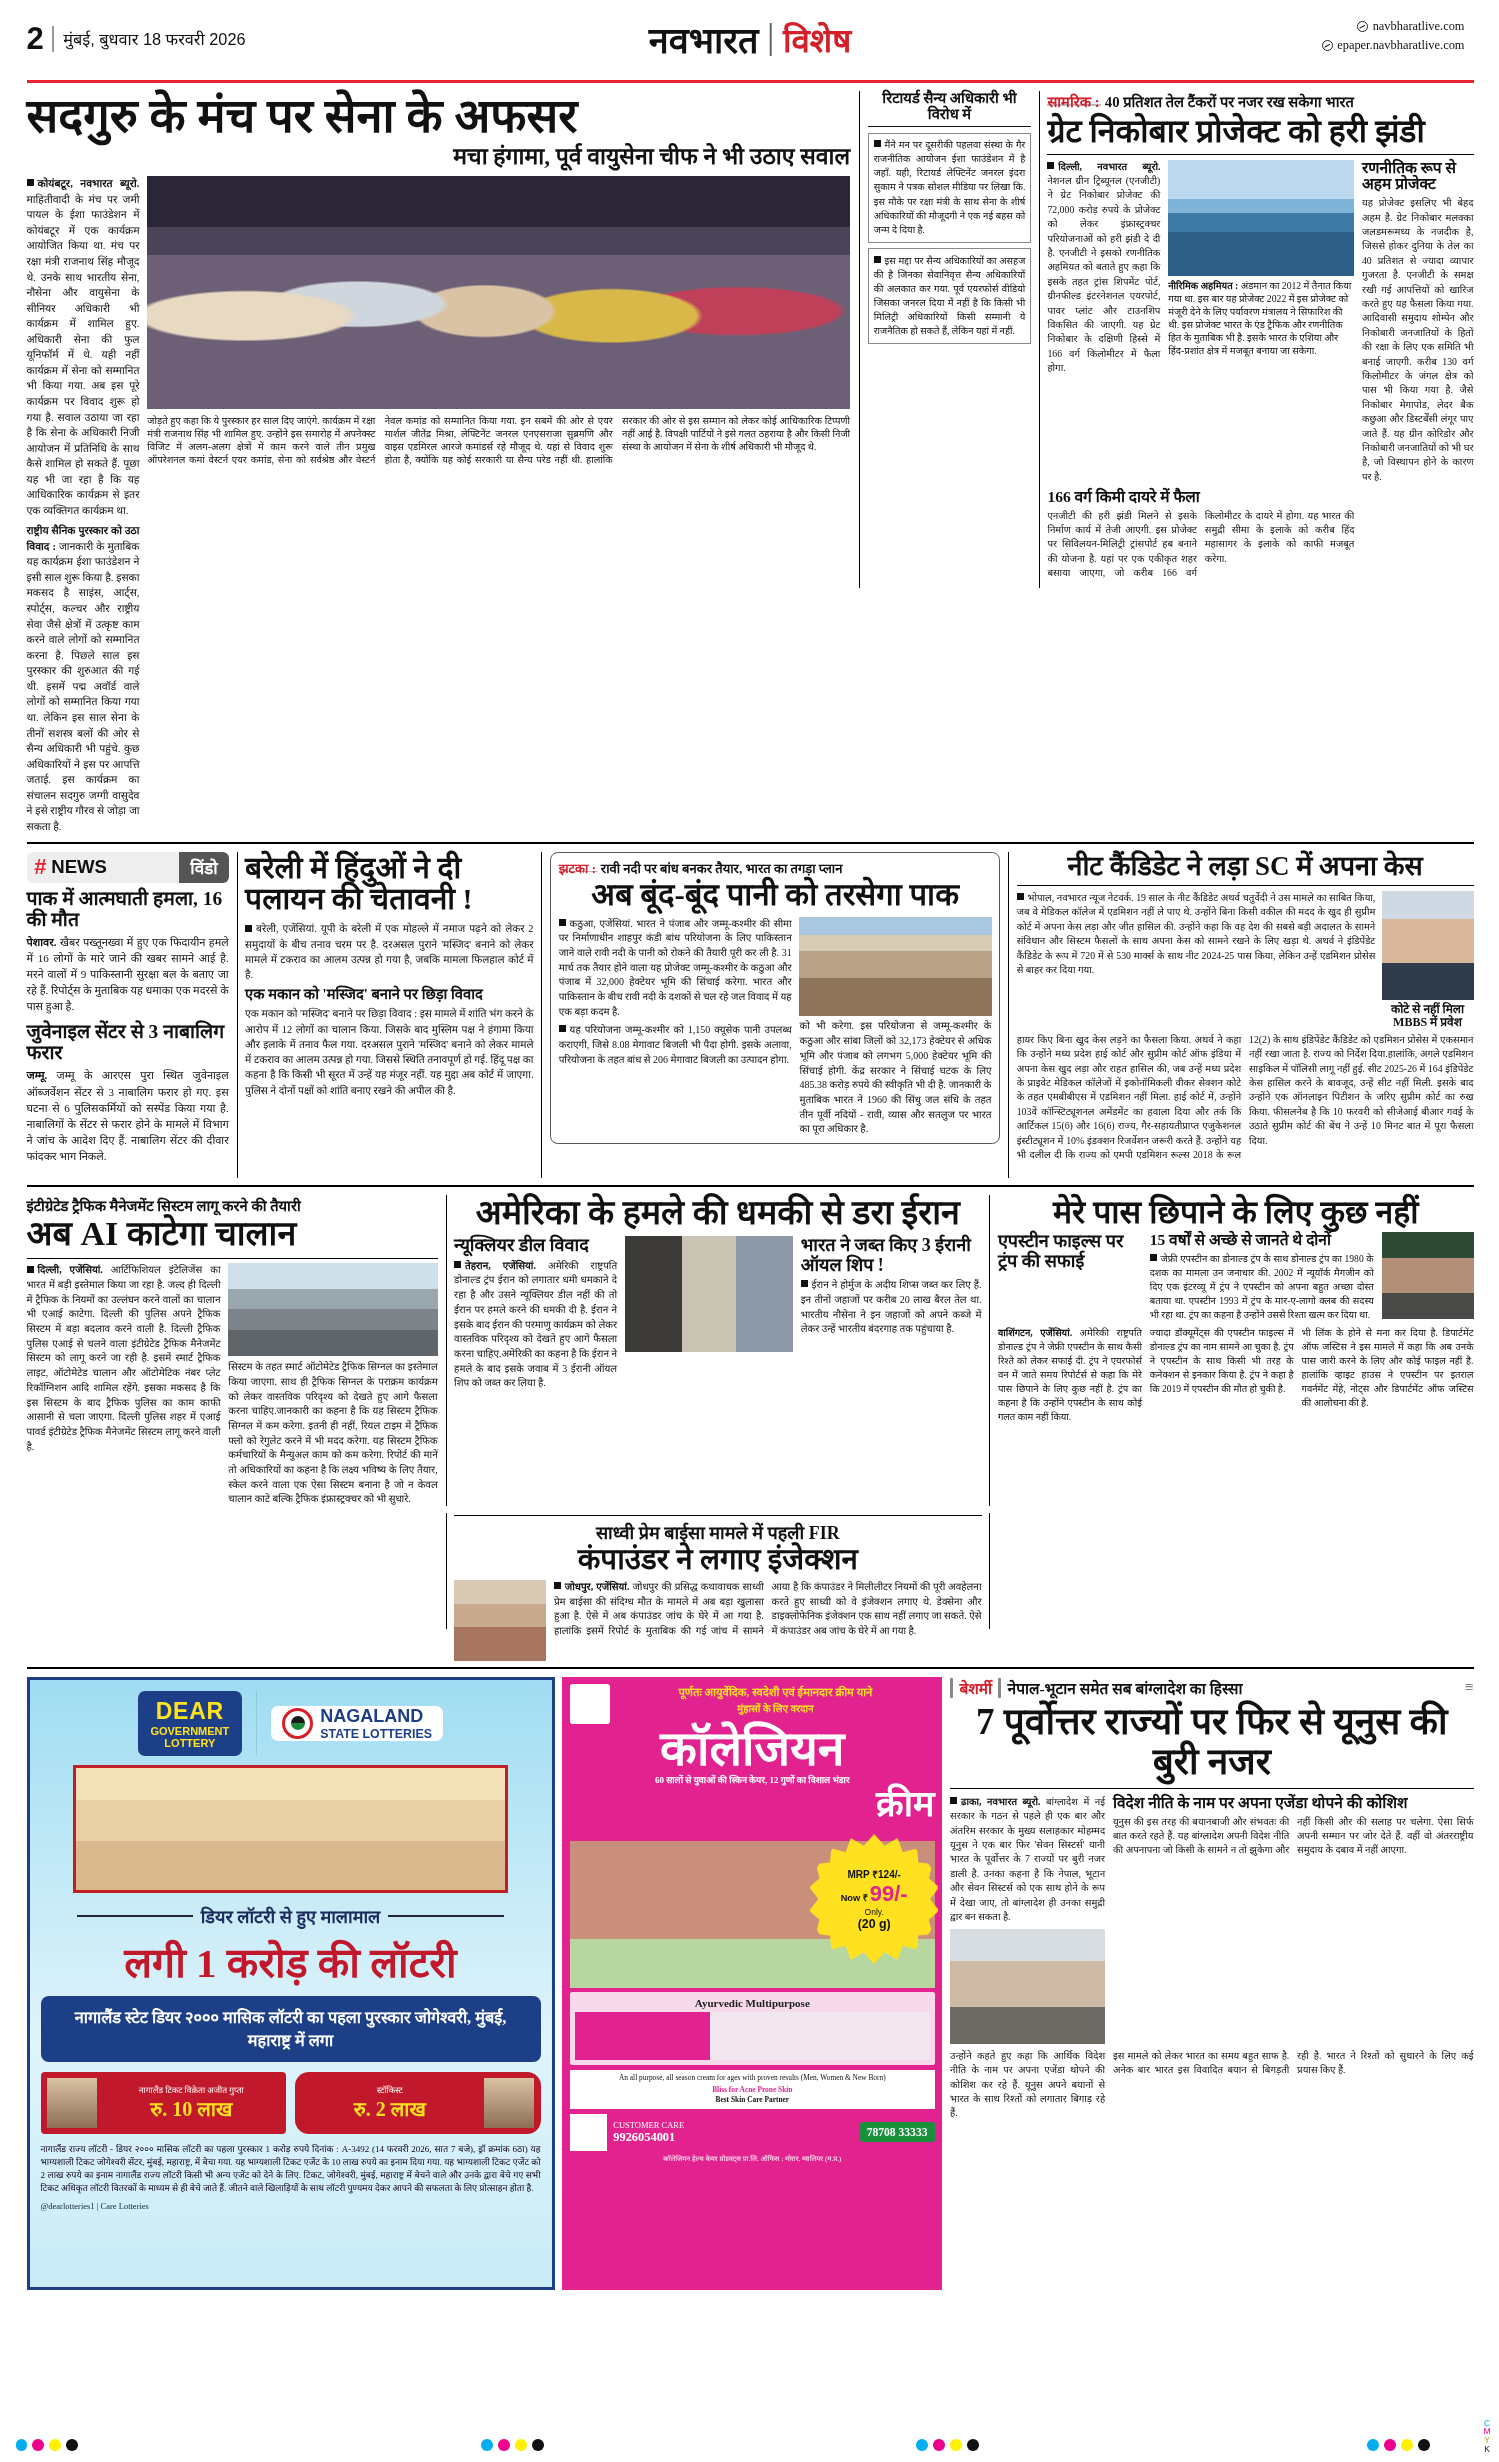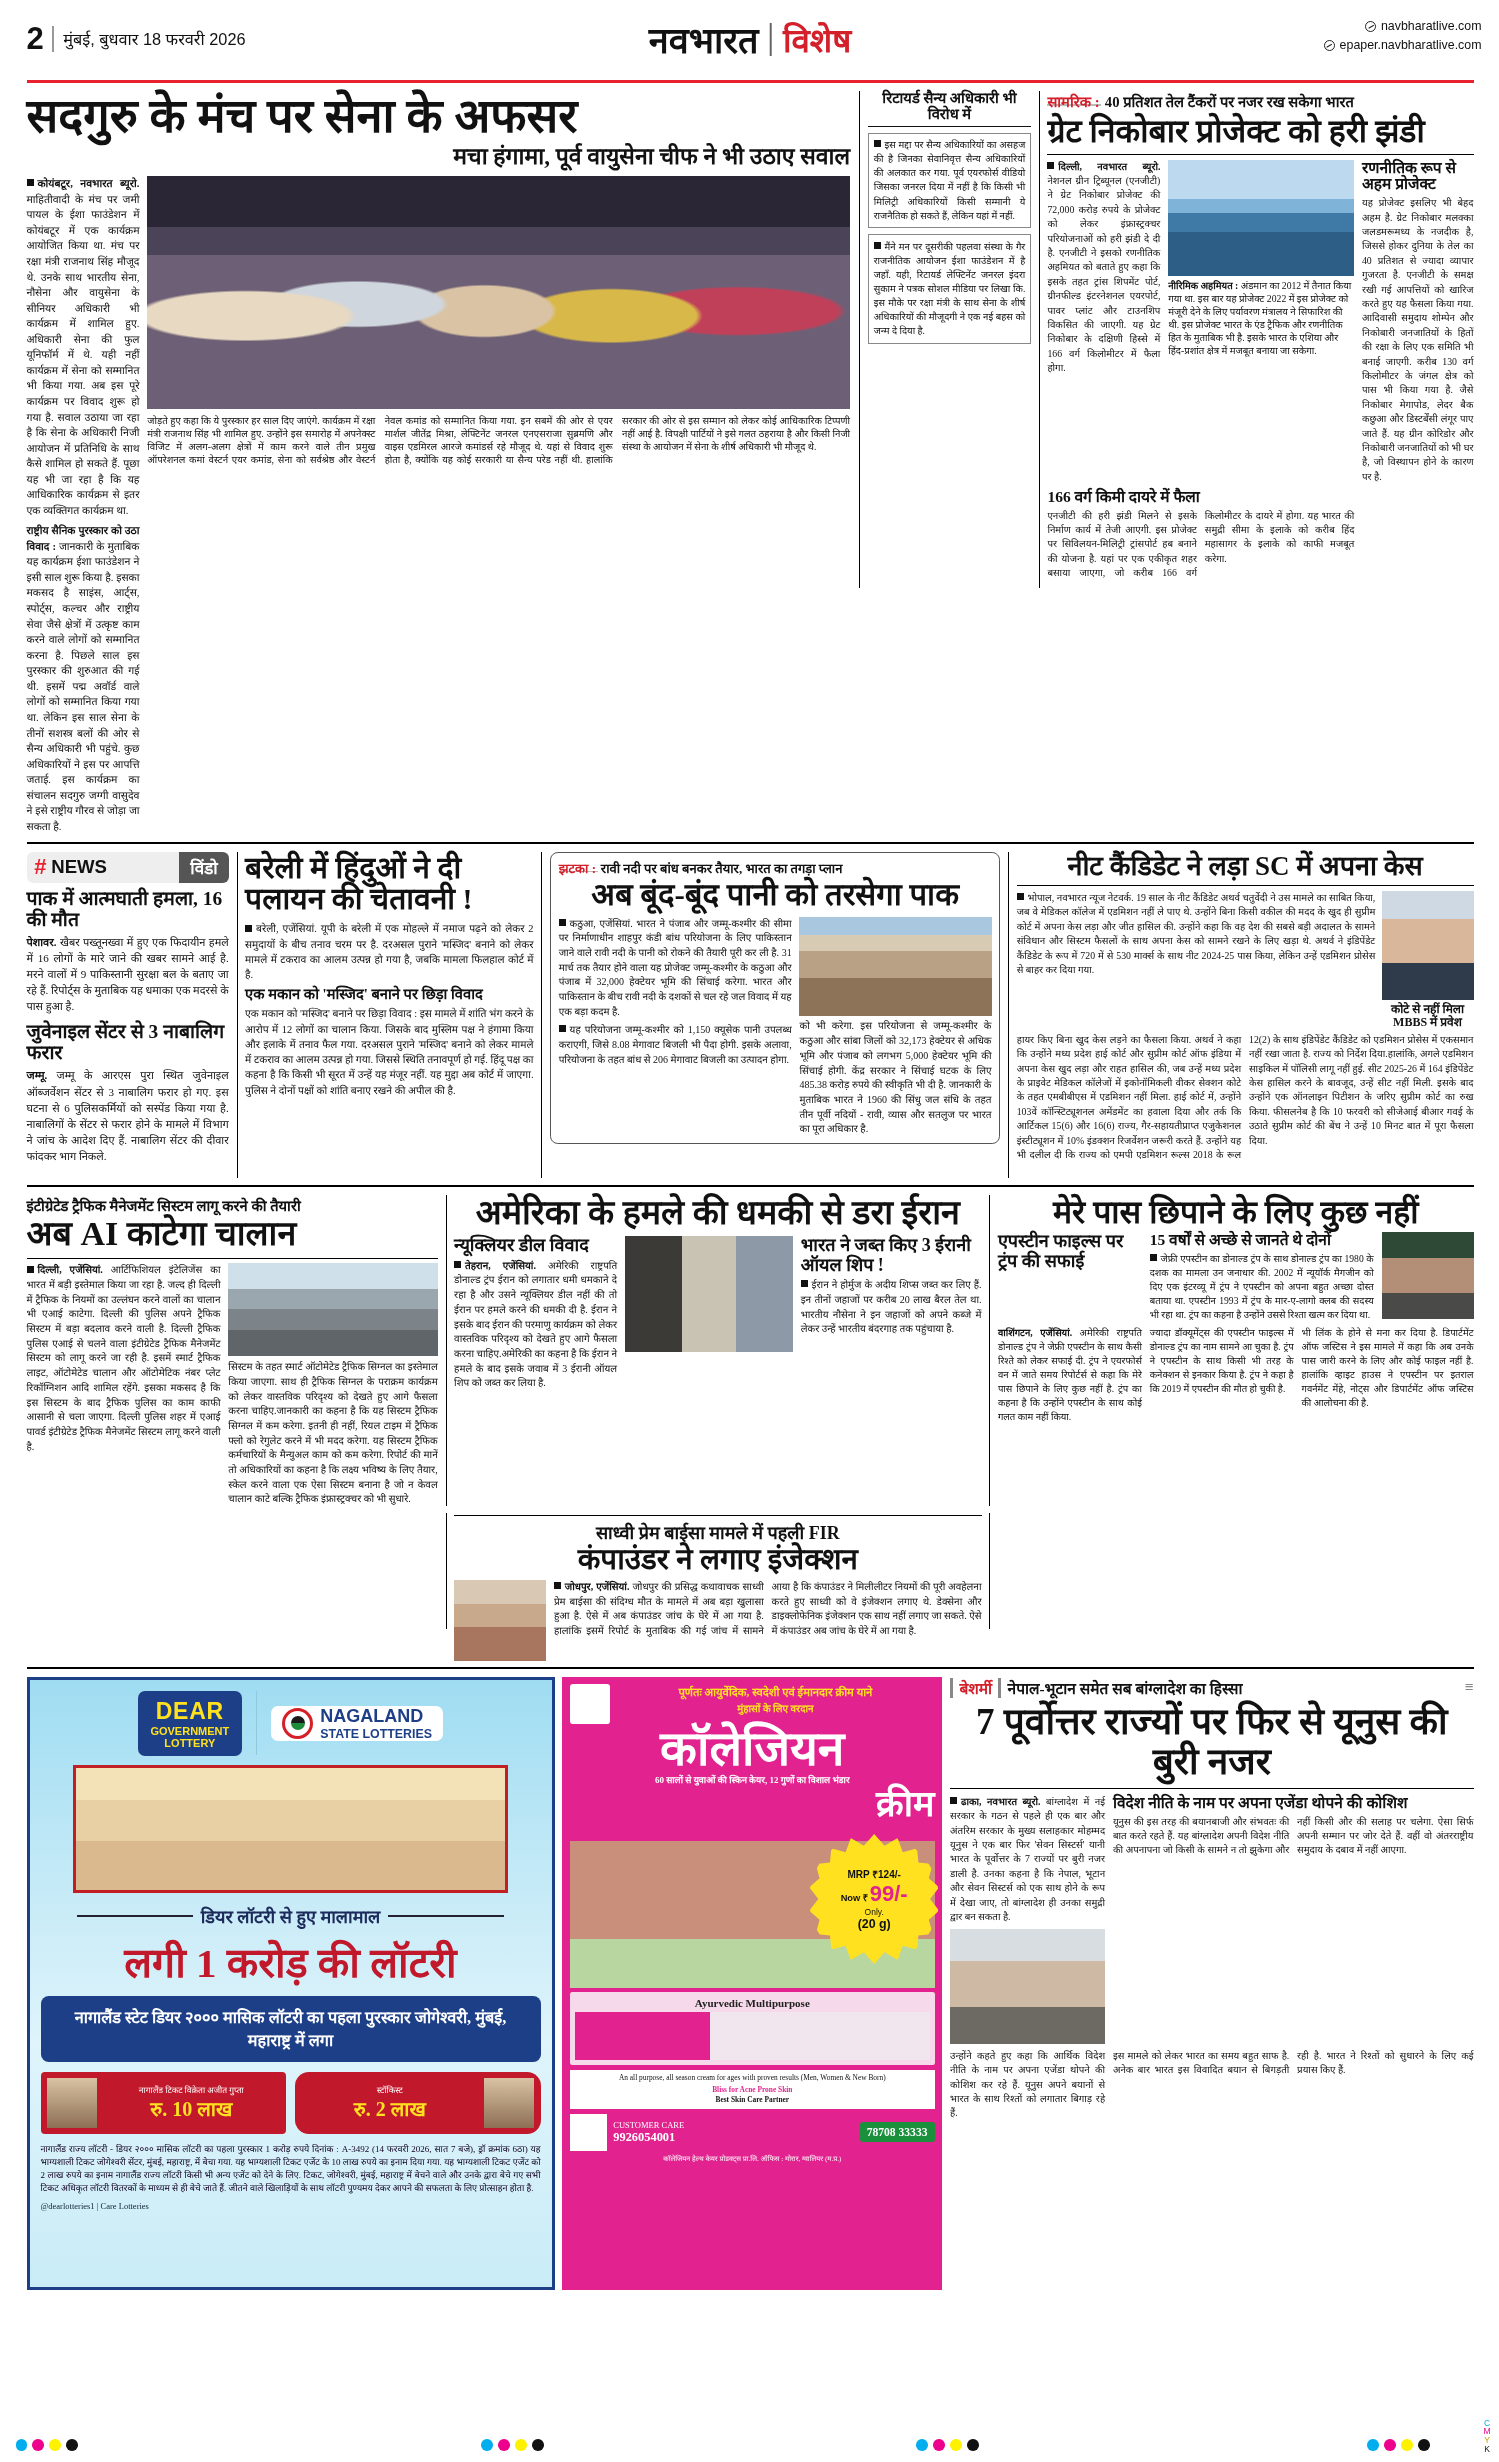--- a/index.html
+++ b/index.html
@@ -15,21 +15,21 @@
 
   
   .masthead { height:78px; display:flex; align-items:center; position:relative; padding:0 11px; }
   .pg-num { font-size:31px; font-weight:bold; font-family:"Liberation Sans",sans-serif; letter-spacing:-0.8px; }
   .pg-sep { width:1.6px; height:26px; background:#999; margin:0 9.3px; }
   .dateline { font-size:16.3px; font-weight:normal; font-family:"Liberation Sans",sans-serif; }
   .brandwrap { position:absolute; left:50%; transform:translateX(-50%); display:flex; align-items:center; gap:11px; }
   .brand-main { font-size:36px; font-weight:bold; letter-spacing:0px; font-family:"Liberation Sans",sans-serif; }
   .brand-bar { width:2.3px; height:33px; background:#666; }
   .brand-sub { font-size:33px; font-weight:bold; color:#d3202b; font-family:"Liberation Sans",sans-serif; }
-  .weblinks { position:absolute; right:3px; top:17px; text-align:center; font-size:12.4px; font-family:Liberation Sans, sans-serif; line-height:1.55; }
+  .weblinks { position:absolute; right:20px; top:17px; text-align:center; font-size:12.4px; font-family:Liberation Serif, serif; line-height:1.55; }
   .weblinks div { display:flex; align-items:center; justify-content:flex-end; gap:4.7px; }
   .globe { width:11px; height:11px; border-radius:50%; border:1.2px solid #222; position:relative; display:inline-block; }
   .globe::after { content:""; position:absolute; left:2.3px; top:3.9px; width:6.2px; height:3.1px; border-top:1.2px solid #222; transform:rotate(-30deg); }
   .redrule { height:3.9px; background:#e8232f; margin:1.6px 11px 0 11px; }
 
   
   .kicker { font-size:14.7px; font-weight:bold; }
   .kicker .tag { color:#d3202b; background:linear-gradient(transparent 64%, #bbb 64%, #bbb 72%, transparent 72%); padding-right:1.6px; }
   .hl { font-weight:bold; line-height:1.08; }
   .body-txt { font-size:11.8px; line-height:1.47; text-align:justify; }
@@ -132,24 +132,24 @@
           <div class="body-txt cap" style="margin-top:4.7px; column-count:3; column-gap:9.3px;">जोड़ते हुए कहा कि ये पुरस्कार हर साल दिए जाएंगे. कार्यक्रम में रक्षा मंत्री राजनाथ सिंह भी शामिल हुए. उन्होंने इस समारोह में अपनेक्स्ट विजिट में अलग-अलग क्षेत्रों में काम करने वाले तीन प्रमुख ऑपरेशनल कमां वेस्टर्न एयर कमांड, सेना को सर्वश्रेष्ठ और वेस्टर्न नेवल कमांड को सम्मानित किया गया. इन सबमें की ओर से एयर मार्शल जीतेंद्र मिश्रा, लेफ्टिनेंट जनरल एनएसराजा सुब्रमणि और वाइस एडमिरल आरजे कमांडर्स रहे मौजूद थे. यहां से विवाद शुरू होता है, क्योंकि यह कोई सरकारी या सैन्य परेड नहीं थी. हालांकि सरकार की ओर से इस सम्मान को लेकर कोई आधिकारिक टिप्पणी नहीं आई है. विपक्षी पार्टियों ने इसे गलत ठहराया है और किसी निजी संस्था के आयोजन में सेना के शीर्ष अधिकारी भी मौजूद थे.</div>
         </div>
       </div>
     </div>
 
     <div class="vline" style="height:497px;"></div>
 
     <div style="width:179px; padding:0 7.8px;">
       <div class="hl" style="font-size:14.7px; border-bottom:1.6px solid #111; padding-bottom:3.1px; text-align:center;">रिटायर्ड सैन्य अधिकारी भी विरोध में</div>
       <div class="body-txt" style="font-size:9.6px; margin-top:5.4px; border:0.8px solid #888; padding:4.7px;">
+        <span class="sq"></span><span>मैंने मन पर दूसरीकी पहलवा संस्था के गैर राजनीतिक आयोजन ईशा फाउंडेशन में है जहाँ. यही, रिटायर्ड लेफ्टिनेंट जनरल इंदरा सुकाम ने पत्रक सोशल मीडिया पर लिखा कि. इस मौके पर रक्षा मंत्री के साथ सेना के शीर्ष अधिकारियों की मौजूदगी ने एक नई बहस को जन्म दे दिया है.</span>
+      </div>
+      <div class="body-txt" style="font-size:9.6px; margin-top:5.4px; border:0.8px solid #888; padding:4.7px;">
         <span class="sq"></span><span>इस मद्दा पर सैन्य अधिकारियों का असहज की है जिनका सेवानिवृत्त सैन्य अधिकारियों की अलकात कर गया. पूर्व एयरफोर्स वीडियो जिसका जनरल दिया में नहीं है कि किसी भी मिलिट्री अधिकारियों किसी सम्मानी ये राजनैतिक हो सकते हैं, लेकिन यहां में नहीं.</span>
-      </div>
-      <div class="body-txt" style="font-size:9.6px; margin-top:5.4px; border:0.8px solid #888; padding:4.7px;">
-        <span class="sq"></span><span>मैंने मन पर दूसरीकी पहलवा संस्था के गैर राजनीतिक आयोजन ईशा फाउंडेशन में है जहाँ. यही, रिटायर्ड लेफ्टिनेंट जनरल इंदरा सुकाम ने पत्रक सोशल मीडिया पर लिखा कि. इस मौके पर रक्षा मंत्री के साथ सेना के शीर्ष अधिकारियों की मौजूदगी ने एक नई बहस को जन्म दे दिया है.</span>
       </div>
     </div>
 
     <div class="vline" style="height:497px;"></div>
 
     <div style="width:435px; padding-left:7.8px;">
       <div class="kicker">
         <span class="tag">सामरिक :</span>
         <span>40 प्रतिशत तेल टैंकरों पर नजर रख सकेगा भारत</span>
       </div>

